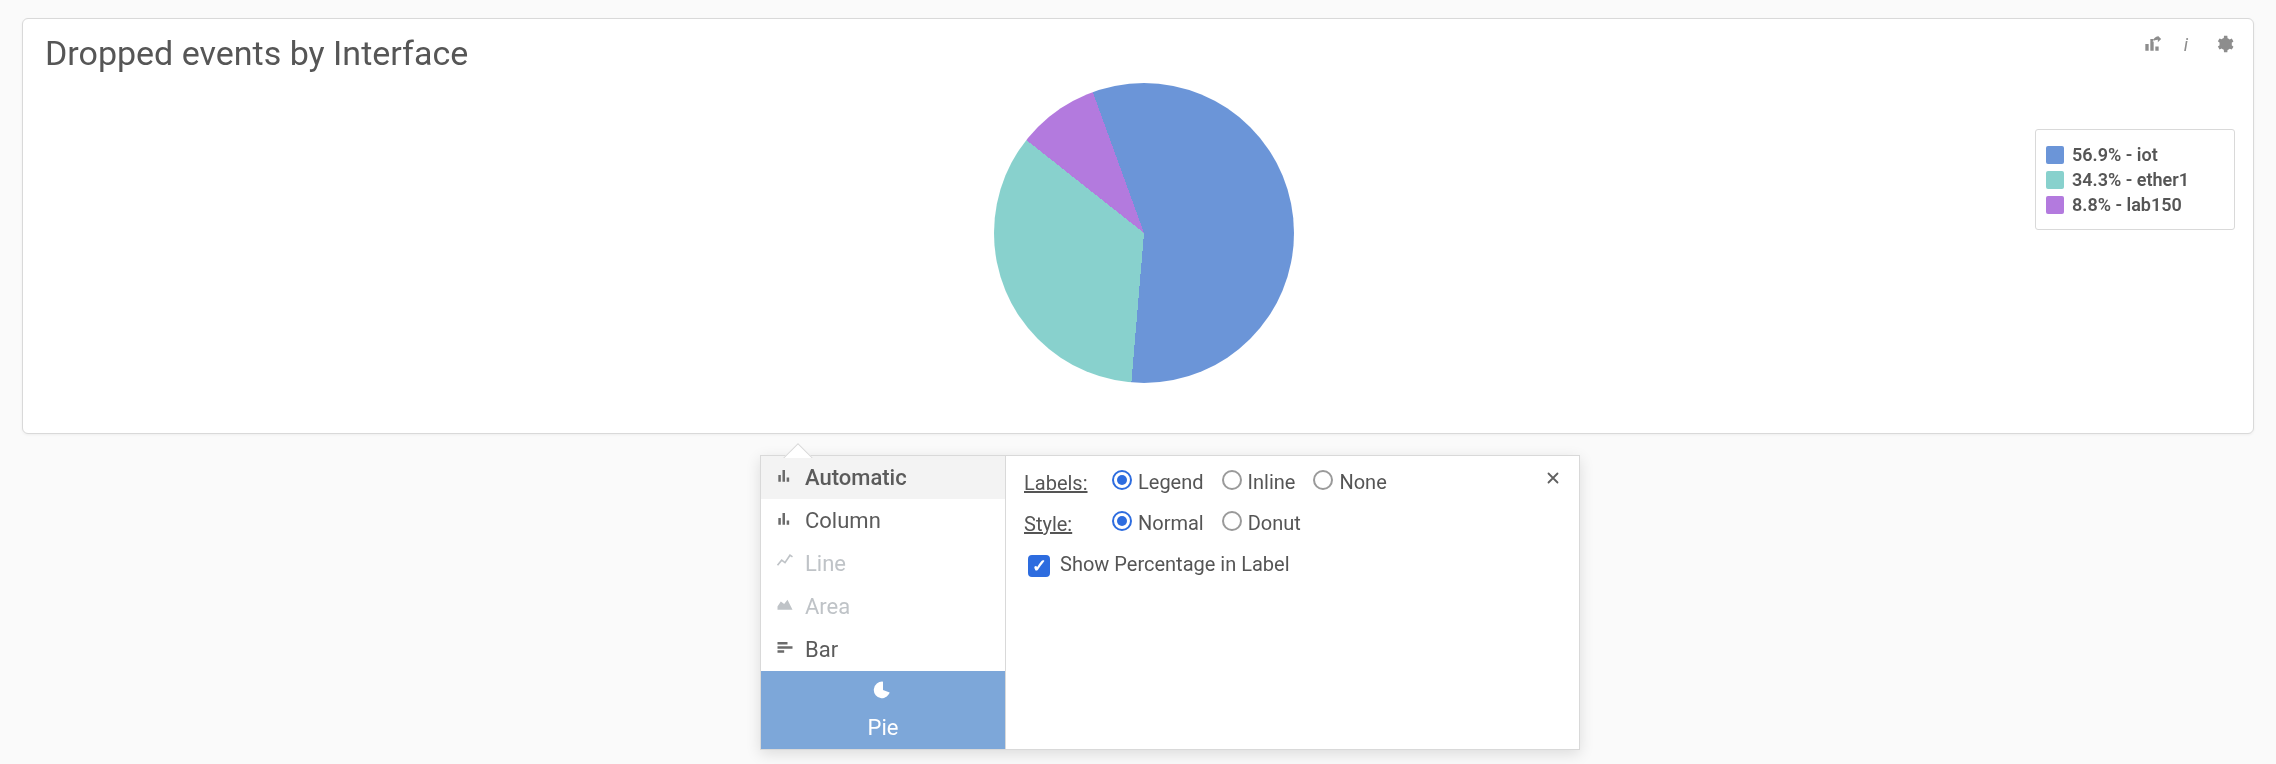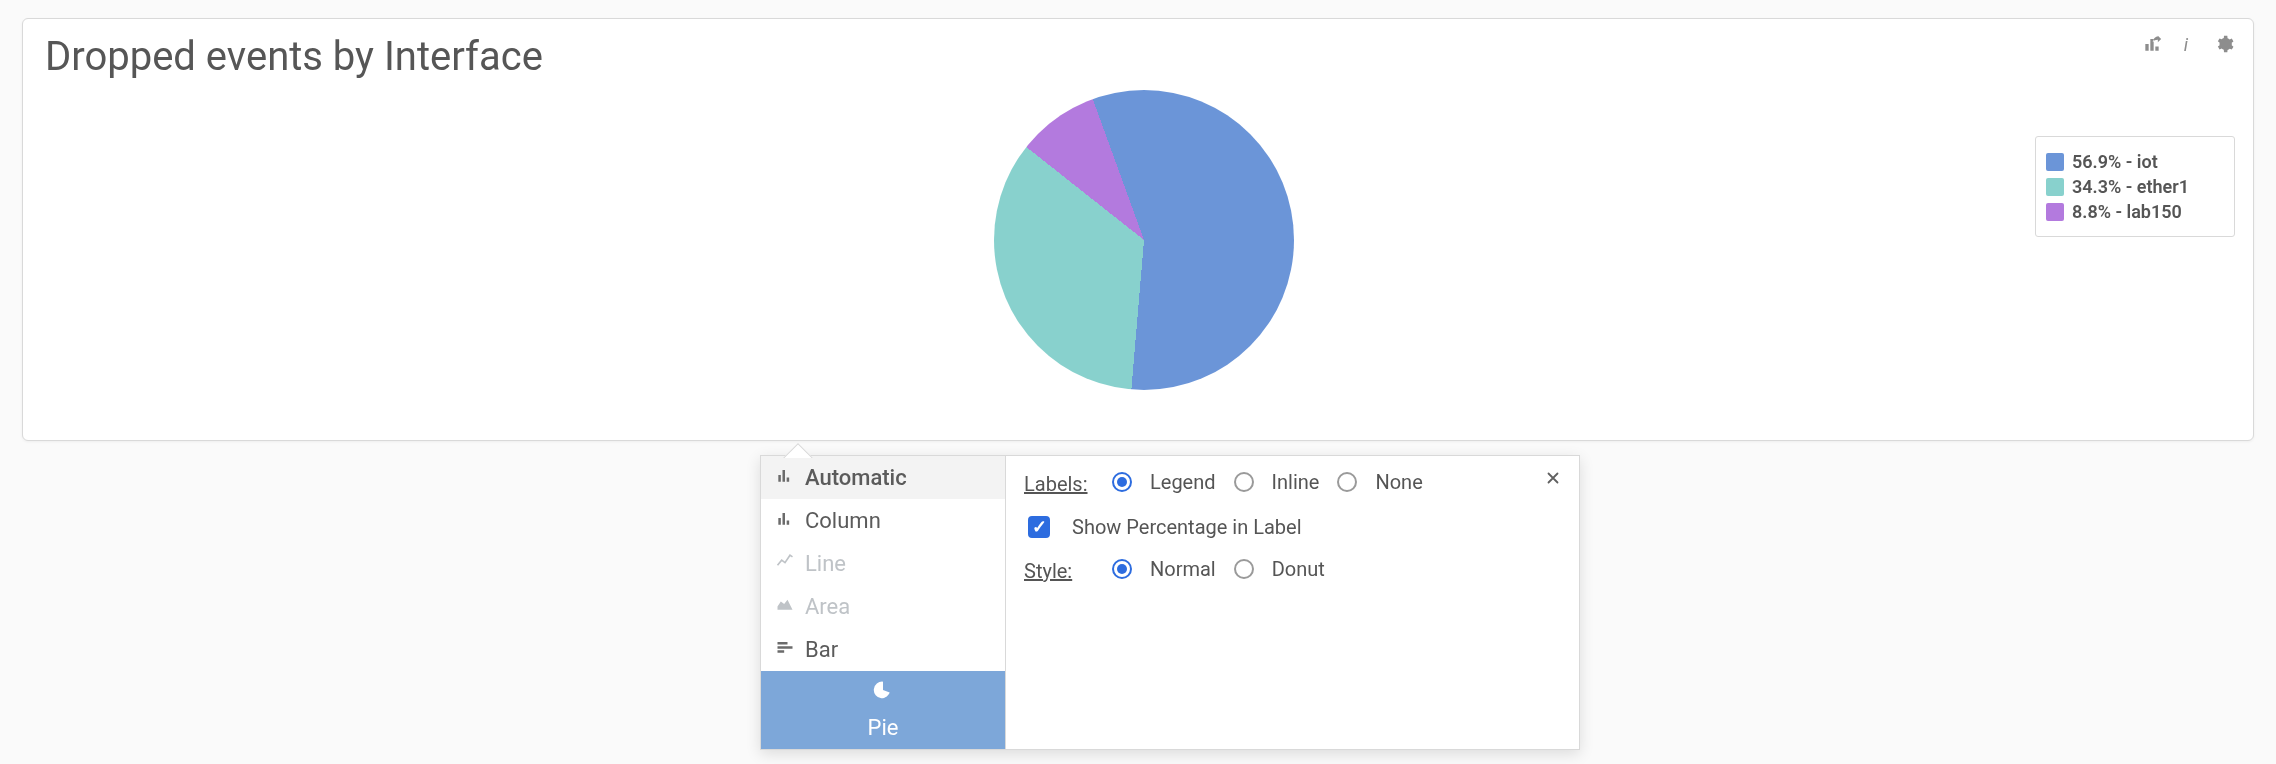--- a/index.html
+++ b/index.html
@@ -15,21 +15,21 @@
     --muted:#bfc3c7;
     --header-bg:#f3f3f3;
   }
   *{box-sizing:border-box;font-family:"Segoe UI",Roboto,Helvetica,Arial,sans-serif;}
   body{margin:0;background:#fafafa;color:var(--text);}
   .page{width:2276px;height:764px;position:relative;padding:18px 22px;}
   .card{
     position:relative;background:#fff;border:1px solid var(--border);border-radius:6px;
     box-shadow:0 1px 3px rgba(0,0,0,.05);padding:14px 18px 20px 18px;
   }
-  .card-title{font-size:40px;font-weight:400;color:#565656;margin:0 8px 10px 4px;}
+  .card-title{font-size:34px;font-weight:400;color:#565656;margin:0 8px 10px 4px;}
   .card-header{display:flex;align-items:flex-start;justify-content:space-between;}
   .card-actions{display:flex;gap:14px;align-items:center;color:#9a9a9a;}
   .card-actions .ico{width:22px;height:22px;display:flex;align-items:center;justify-content:center;cursor:pointer;}
   .card-actions svg{width:20px;height:20px;fill:#8d8d8d;}
   .chart-zone{height:330px;position:relative;}
   .pie-wrap{position:absolute;left:50%;top:0;transform:translateX(-48%);}
   .pie{width:300px;height:300px;border-radius:50%;}
   .legend{
     position:absolute;right:0;top:46px;border:1px solid var(--border);
     background:#fff;padding:12px 10px;font-size:18px;border-radius:3px;min-width:200px;
@@ -75,21 +75,21 @@
     background:var(--radio);
   }
   .chk{
     appearance:none;width:22px;height:22px;border:2px solid var(--radio);border-radius:4px;
     cursor:pointer;position:relative;vertical-align:-5px;margin-right:8px;
   }
   .chk:checked{background:var(--radio);}
   .chk:checked:after{
     content:"✓";color:#fff;position:absolute;left:2px;top:-2px;font-size:18px;font-weight:700;
   }
-  label.inline{display:inline-flex;align-items:center;gap:14px;cursor:pointer;}
+  label.inline{display:inline-flex;gap:2px;cursor:pointer;}
 </style>
 </head>
 <body>
 
 <div class="page">
   <div class="card">
     <div class="card-header">
       <h2 class="card-title">Dropped events by Interface</h2>
       <div class="card-actions">
         <span class="ico">
@@ -188,31 +188,31 @@
             </label><label class="inline" style="margin-right: 18px;">
               <input type="radio" class="rad" name="labels" style="">
               <span>Inline</span>
             </label><label class="inline" style="margin-right: 18px;">
               <input type="radio" class="rad" name="labels" style="">
               <span>None</span>
             </label></span>
       </div>
 
       <div class="row">
-        <label class="inline">
-          <input type="checkbox" class="chk" id="chk-pct" checked="" style="">
-          <span>Show Percentage in Label</span>
-        </label>
-      </div>
-
-      <div class="row">
         <span class="lbl">Style:</span>
         <span id="style-opts"><label class="inline" style="margin-right: 18px;">
               <input type="radio" class="rad" name="style" checked="" style="">
               <span>Normal</span>
             </label><label class="inline" style="margin-right: 18px;">
               <input type="radio" class="rad" name="style" style="">
               <span>Donut</span>
             </label></span>
       </div>
+
+      <div class="row">
+        <label class="inline">
+          <input type="checkbox" class="chk" id="chk-pct" checked="" style="">
+          <span>Show Percentage in Label</span>
+        </label>
+      </div>
     </div>
   </div>
 </div>
 
 </body></html>

